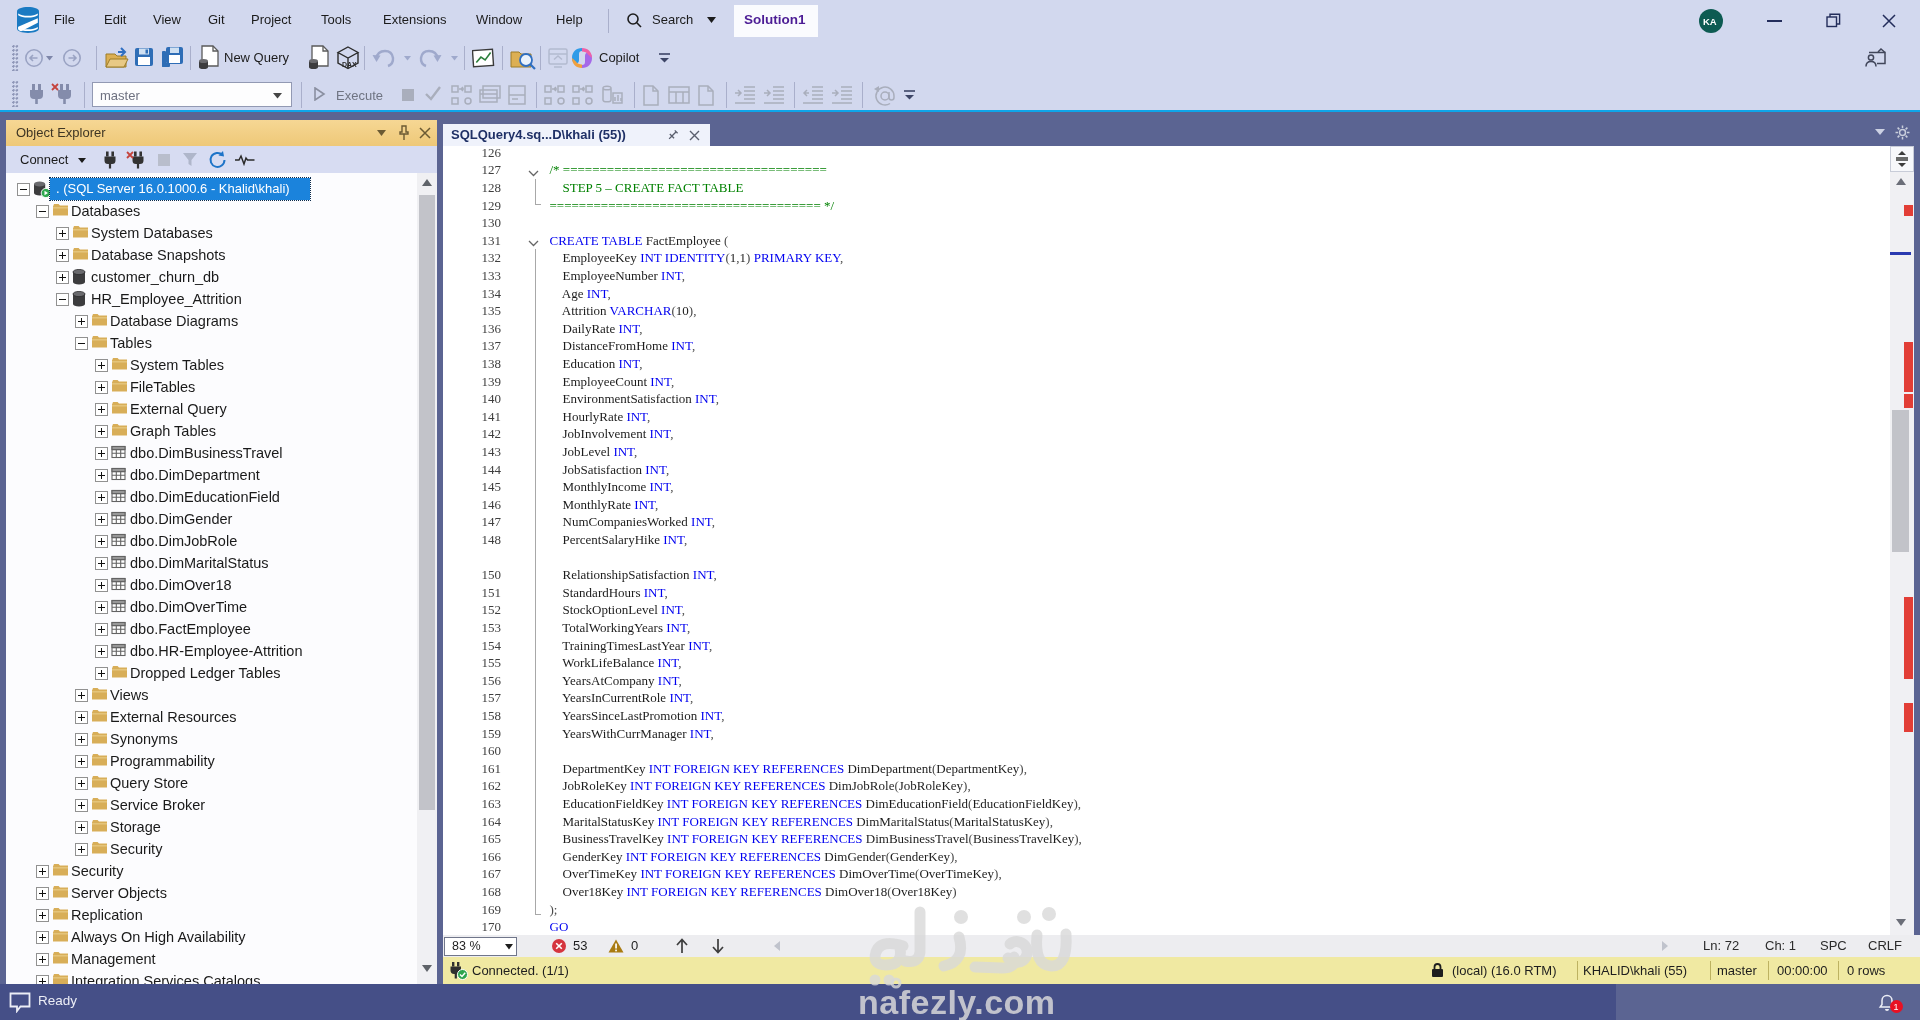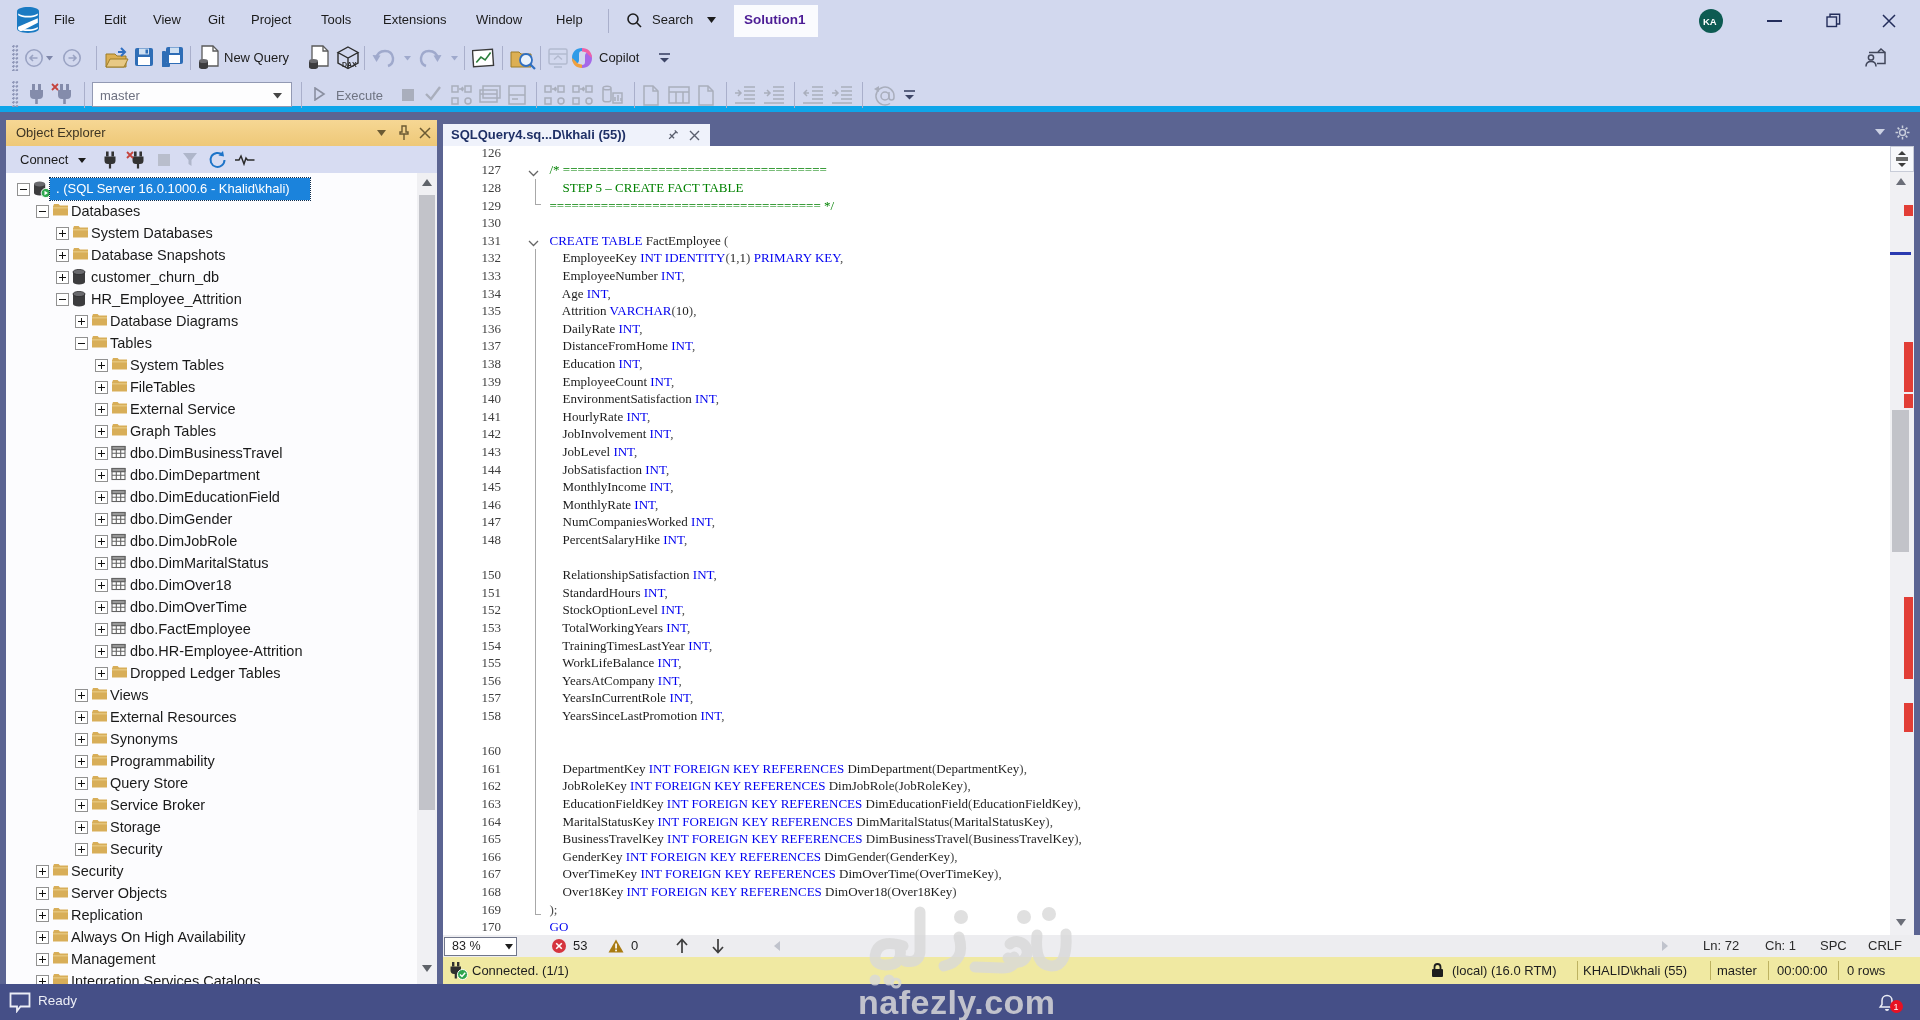--- a/index.html
+++ b/index.html
@@ -1,18 +1,18 @@
 <!DOCTYPE html>
 <html><head><meta charset="utf-8"><style>
 *{margin:0;padding:0;box-sizing:border-box}
 html,body{width:1920px;height:1020px;overflow:hidden;font-family:"Liberation Sans",sans-serif}
 body{position:relative;background:#5b6492}
 .abs{position:absolute}
 
-#chrome{position:absolute;left:0;top:0;width:1920px;height:112px;background:#d2d8ee;border-bottom:6px solid #0ea5e9}
+#chrome{position:absolute;left:0;top:0;width:1920px;height:112px;background:#d2d8ee;border-bottom:2px solid #0ea5e9}
 .mn{position:absolute;top:12px;font-size:13px;color:#1b1b1b}
 .sep{position:absolute;width:1px;background:#a9afcb}
 .tbtxt{position:absolute;font-size:13px;color:#1c1c1c}
 .grip{position:absolute;width:7px;height:26px;background:radial-gradient(circle at 1.4px 1.4px,#8f97b8 1.15px,transparent 1.35px) 0 0/3.5px 4px}
 
 #oe{position:absolute;left:6px;top:120px;width:431px;height:864px;background:#fcfcfe}
 #oehdr{position:absolute;left:0;top:0;width:431px;height:26px;background:linear-gradient(#f6d794,#eec878);color:#3e3524;font-size:13px}
 #oetb{position:absolute;left:0;top:26px;width:431px;height:27px;background:#d7dcf2}
 #oetree{position:absolute;left:0;top:53px;width:431px;height:811px;background:#fcfcfe;overflow:hidden}
 .texp{position:absolute;width:13px;height:13px;border:1px solid #919191;background:#fff}
@@ -31,21 +31,21 @@
 .cl{position:absolute;left:0;width:100%;height:17.6px;font-family:Liberation Serif, serif;font-size:13px;line-height:17.6px}
 .ln{position:absolute;left:12px;width:46px;text-align:right;color:#3e3e3e}
 .cd{position:absolute;left:106.5px;white-space:pre;color:#1c1c1c}
 .cd .k{color:#0000f0}.cd .c{color:#008000}.cd .p{color:#4a4a4a}
 .fold{position:absolute;width:1px;background:#a8a8a8}
 
 #edbar{position:absolute;left:443px;top:935px;width:1477px;height:22px;background:#ededf0}
 #ybar{position:absolute;left:443px;top:957px;width:1477px;height:27px;background:#f0e9a2}
 #ybar .t{position:absolute;top:6px;font-size:13px;color:#1e1e1e}
 #ybar .ys{position:absolute;top:4px;height:19px;width:1px;background:#bdb261}
-#status{position:absolute;left:0;top:984px;width:1920px;height:36px;background:#454f87}
+#status{position:absolute;left:0;top:984px;width:1616px;height:36px;background:#454f87}
 .wm{position:absolute;color:#d7d7d9;opacity:.85}
 </style></head><body>
 
 <div id="chrome">
   <svg class="abs" style="left:15px;top:6px" width="26" height="28" viewBox="0 0 26 28">
     <path fill="#1a7ac2" d="M2 5.2 C2 2.9 6.9 1 13 1 s11 1.9 11 4.2 V22.8 c0 2.3-4.9 4.2-11 4.2 S2 25.1 2 22.8 Z"></path>
     <path fill="#fff" d="M3.2 7.4 C5.3 8.9 8.9 9.8 13 9.8 c4.1 0 7.7-.9 9.8-2.4 l0 1.8 c-2.1 1.5-5.7 2.4-9.8 2.4 -4.1 0-7.7-.9-9.8-2.4 Z"></path>
     <path fill="#fff" d="M22.8 12.2 l0 4.6 L6.2 25.3 c-1.4-.5-2.5-1.2-3-1.9 l0-2.6 Z"></path>
     <path fill="#fff" d="M3.2 20.9 c2.1 1.5 5.7 2.4 9.8 2.4 4.1 0 7.7-.9 9.8-2.4 l0 1.8 c-2.1 1.5-5.7 2.4-9.8 2.4 -4.1 0-7.7-.9-9.8-2.4 Z"></path>
   </svg>
@@ -445,21 +445,21 @@
         </svg></div>
 <div class="ttxt" style="left:124px;top:203px">FileTables</div>
 <div class="texp" style="left:89px;top:230px">
         <i class="h"></i>
         <i class="v"></i>
       </div>
 <div class="tico" style="left:105px;top:228px"><svg width="17" height="14" viewBox="0 0 17 14">
           <path d="M1 3.5 L1 12.5 L16 12.5 L16 2.5 L8 2.5 L6.6 1 L2 1 Z" fill="#d8ae58"></path>
           <path d="M1 4.8 L16 4.8" stroke="#e6c77e" stroke-width="1.4"></path>
         </svg></div>
-<div class="ttxt" style="left:124px;top:225px">External Service</div>
+<div class="ttxt" style="left:124px;top:225px">External Query</div>
 <div class="texp" style="left:89px;top:252px">
         <i class="h"></i>
         <i class="v"></i>
       </div>
 <div class="tico" style="left:105px;top:250px"><svg width="17" height="14" viewBox="0 0 17 14">
           <path d="M1 3.5 L1 12.5 L16 12.5 L16 2.5 L8 2.5 L6.6 1 L2 1 Z" fill="#d8ae58"></path>
           <path d="M1 4.8 L16 4.8" stroke="#e6c77e" stroke-width="1.4"></path>
         </svg></div>
 <div class="ttxt" style="left:124px;top:247px">Graph Tables</div>
 <div class="texp" style="left:89px;top:274px">
@@ -848,20 +848,24 @@
       <span class="ln">156</span>
       <span class="cd">    YearsAtCompany <span class="k">INT</span><span class="p">,</span></span>
     </div>
 <div class="cl" style="top:543.4px">
       <span class="ln">157</span>
       <span class="cd">    YearsInCurrentRole <span class="k">INT</span><span class="p">,</span></span>
     </div>
 <div class="cl" style="top:561.0px">
       <span class="ln">158</span>
       <span class="cd">    YearsSinceLastPromotion <span class="k">INT</span><span class="p">,</span></span>
+    </div>
+<div class="cl" style="top:578.6px">
+      <span class="ln">159</span>
+      <span class="cd">    YearsWithCurrManager <span class="k">INT</span><span class="p">,</span></span>
     </div>
 <div class="cl" style="top:596.2px">
       <span class="ln">160</span>
       <span class="cd"></span>
     </div>
 <div class="cl" style="top:613.8px">
       <span class="ln">161</span>
       <span class="cd">    DepartmentKey <span class="k">INT</span> <span class="k">FOREIGN</span> <span class="k">KEY</span> <span class="k">REFERENCES</span> DimDepartment<span class="p">(</span>DepartmentKey<span class="p">),</span></span>
     </div>
 <div class="cl" style="top:631.4px">

